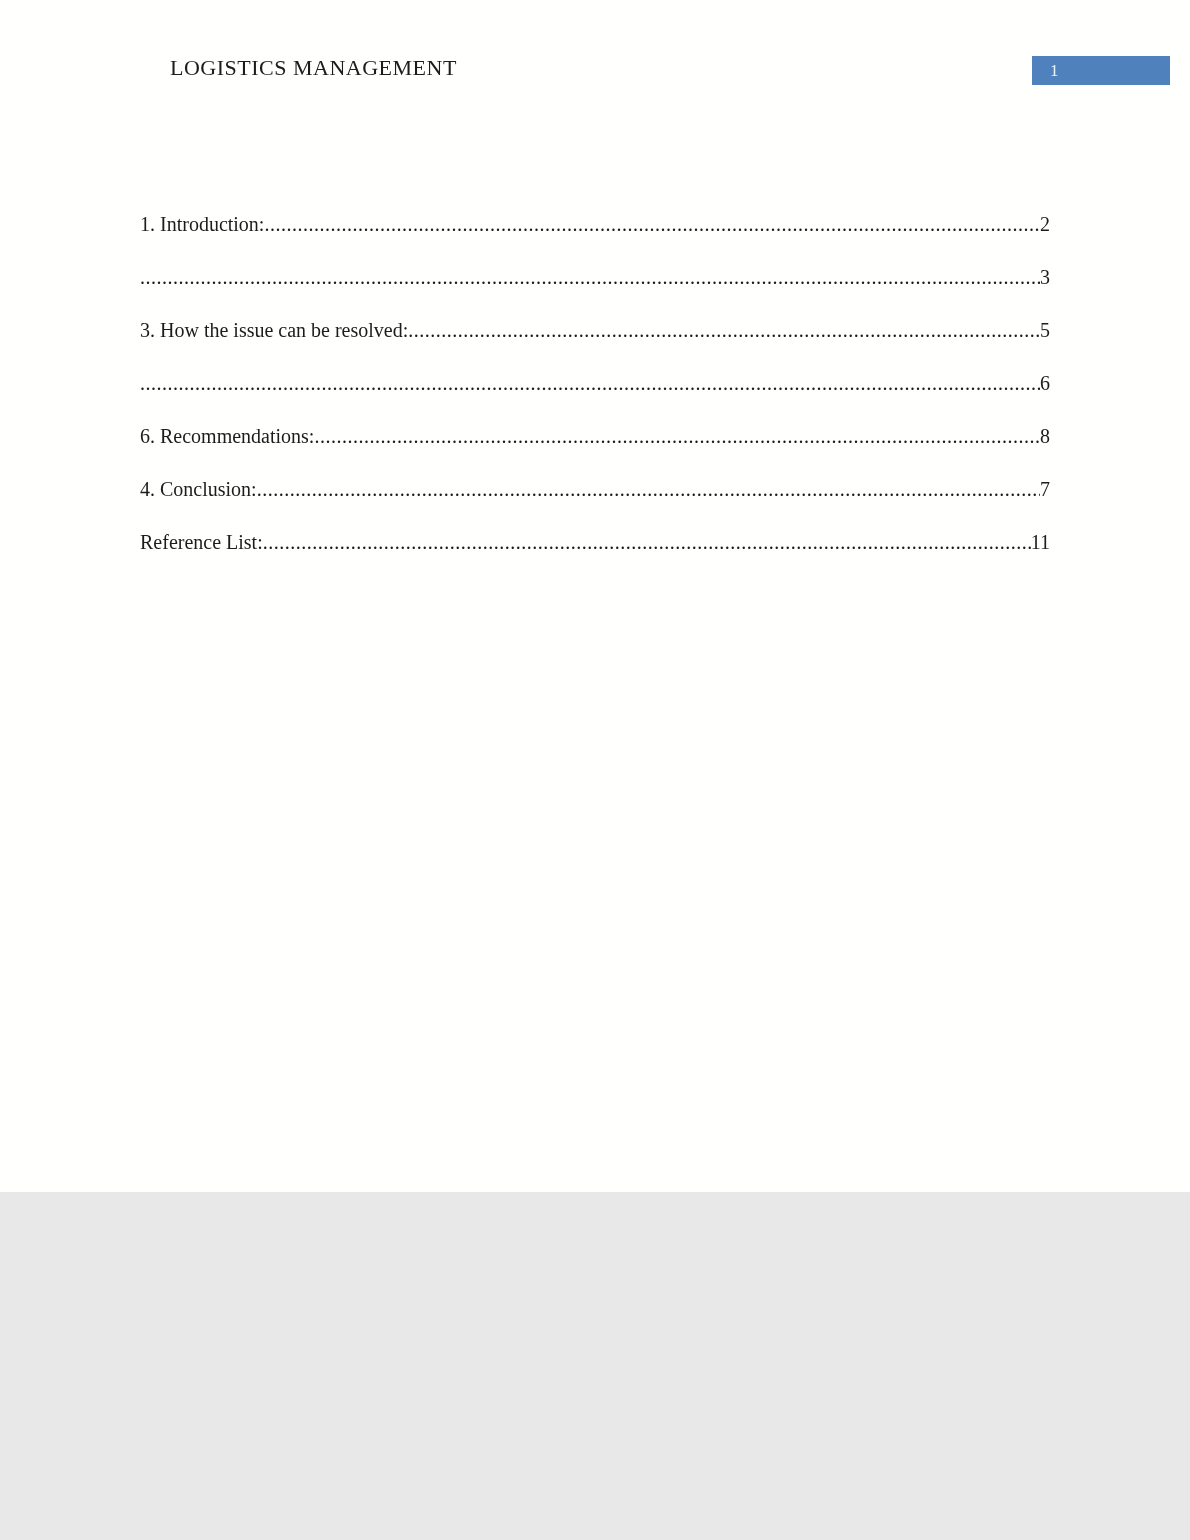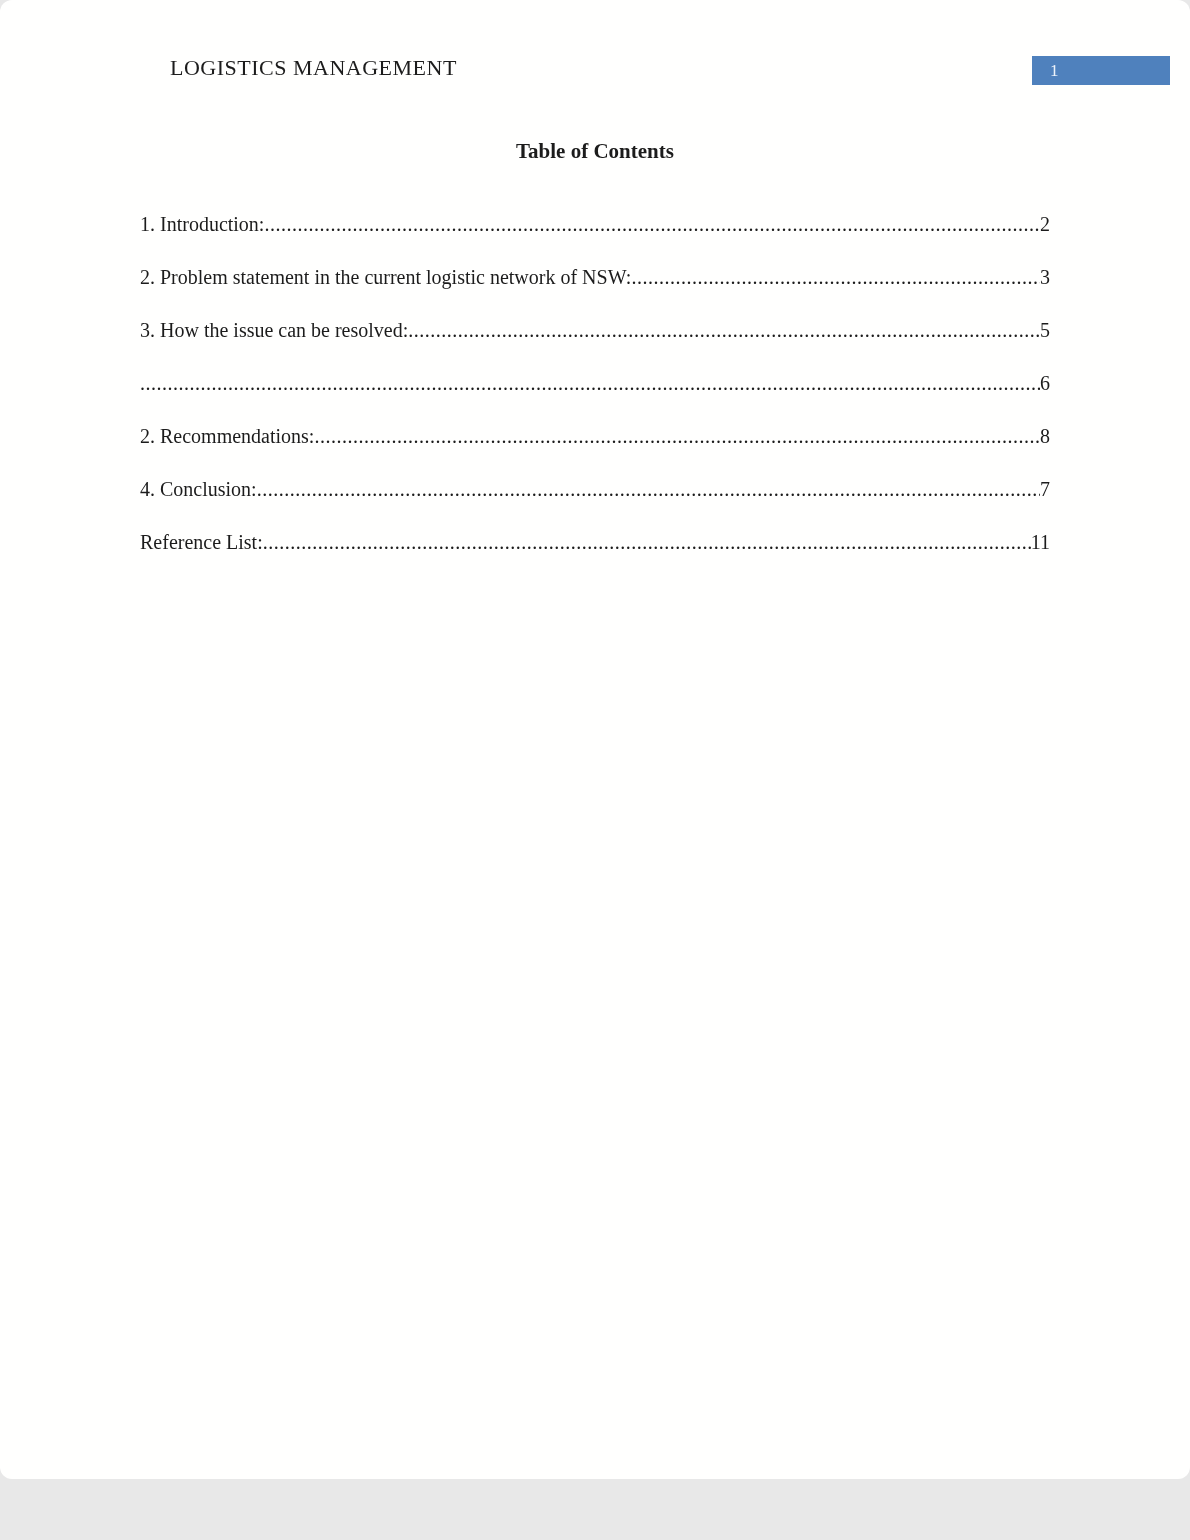--- a/index.html
+++ b/index.html
@@ -3,26 +3,25 @@
 <meta charset="utf-8">
 <style>
   html, body {
     margin: 0;
     padding: 0;
     background: #e8e8e8;
   }
   .page {
     position: relative;
     width: 1190px;
-    height: 1479px;
+    height: 1192px;
     background: #fffffe;
     font-family: "Liberation Serif", serif;
     color: #1c1c1c;
     overflow: hidden;
-    border-radius: 12px;
   }
   .running-title {
     position: absolute;
     left: 170px;
     top: 55px;
     font-size: 22px;
     letter-spacing: 0.5px;
     white-space: nowrap;
   }
   .page-number-badge {
@@ -78,44 +77,42 @@
 </style>
 </head>
 <body>
 
 <div class="page">
 
   <div class="running-title">LOGISTICS MANAGEMENT</div>
 
   <div class="page-number-badge" style="background: rgb(79, 129, 189);">1</div>
 
-  <div class="toc-title">Table of Contents</div>
 
   <div class="toc-list">
       <div class="toc-row">
         <span class="toc-label">1. Introduction:</span>
         <span class="toc-leader">................................................................................................................................................................................................................................................................................................................................................................................................................</span>
         <span class="toc-page">2</span>
       </div>
       <div class="toc-row">
-        <span class="toc-label">2. Problem statement in the current logistic network of NSW:</span>
         <span class="toc-leader">................................................................................................................................................................................................................................................................................................................................................................................................................</span>
         <span class="toc-page">3</span>
       </div>
       <div class="toc-row">
         <span class="toc-label">3. How the issue can be resolved:</span>
         <span class="toc-leader">................................................................................................................................................................................................................................................................................................................................................................................................................</span>
         <span class="toc-page">5</span>
       </div>
       <div class="toc-row">
         <span class="toc-leader">................................................................................................................................................................................................................................................................................................................................................................................................................</span>
         <span class="toc-page">6</span>
       </div>
       <div class="toc-row">
-        <span class="toc-label">2. Recommendations:</span>
+        <span class="toc-label">6. Recommendations:</span>
         <span class="toc-leader">................................................................................................................................................................................................................................................................................................................................................................................................................</span>
         <span class="toc-page">8</span>
       </div>
       <div class="toc-row">
         <span class="toc-label">4. Conclusion:</span>
         <span class="toc-leader">................................................................................................................................................................................................................................................................................................................................................................................................................</span>
         <span class="toc-page">7</span>
       </div>
       <div class="toc-row">
         <span class="toc-label">Reference List:</span>

